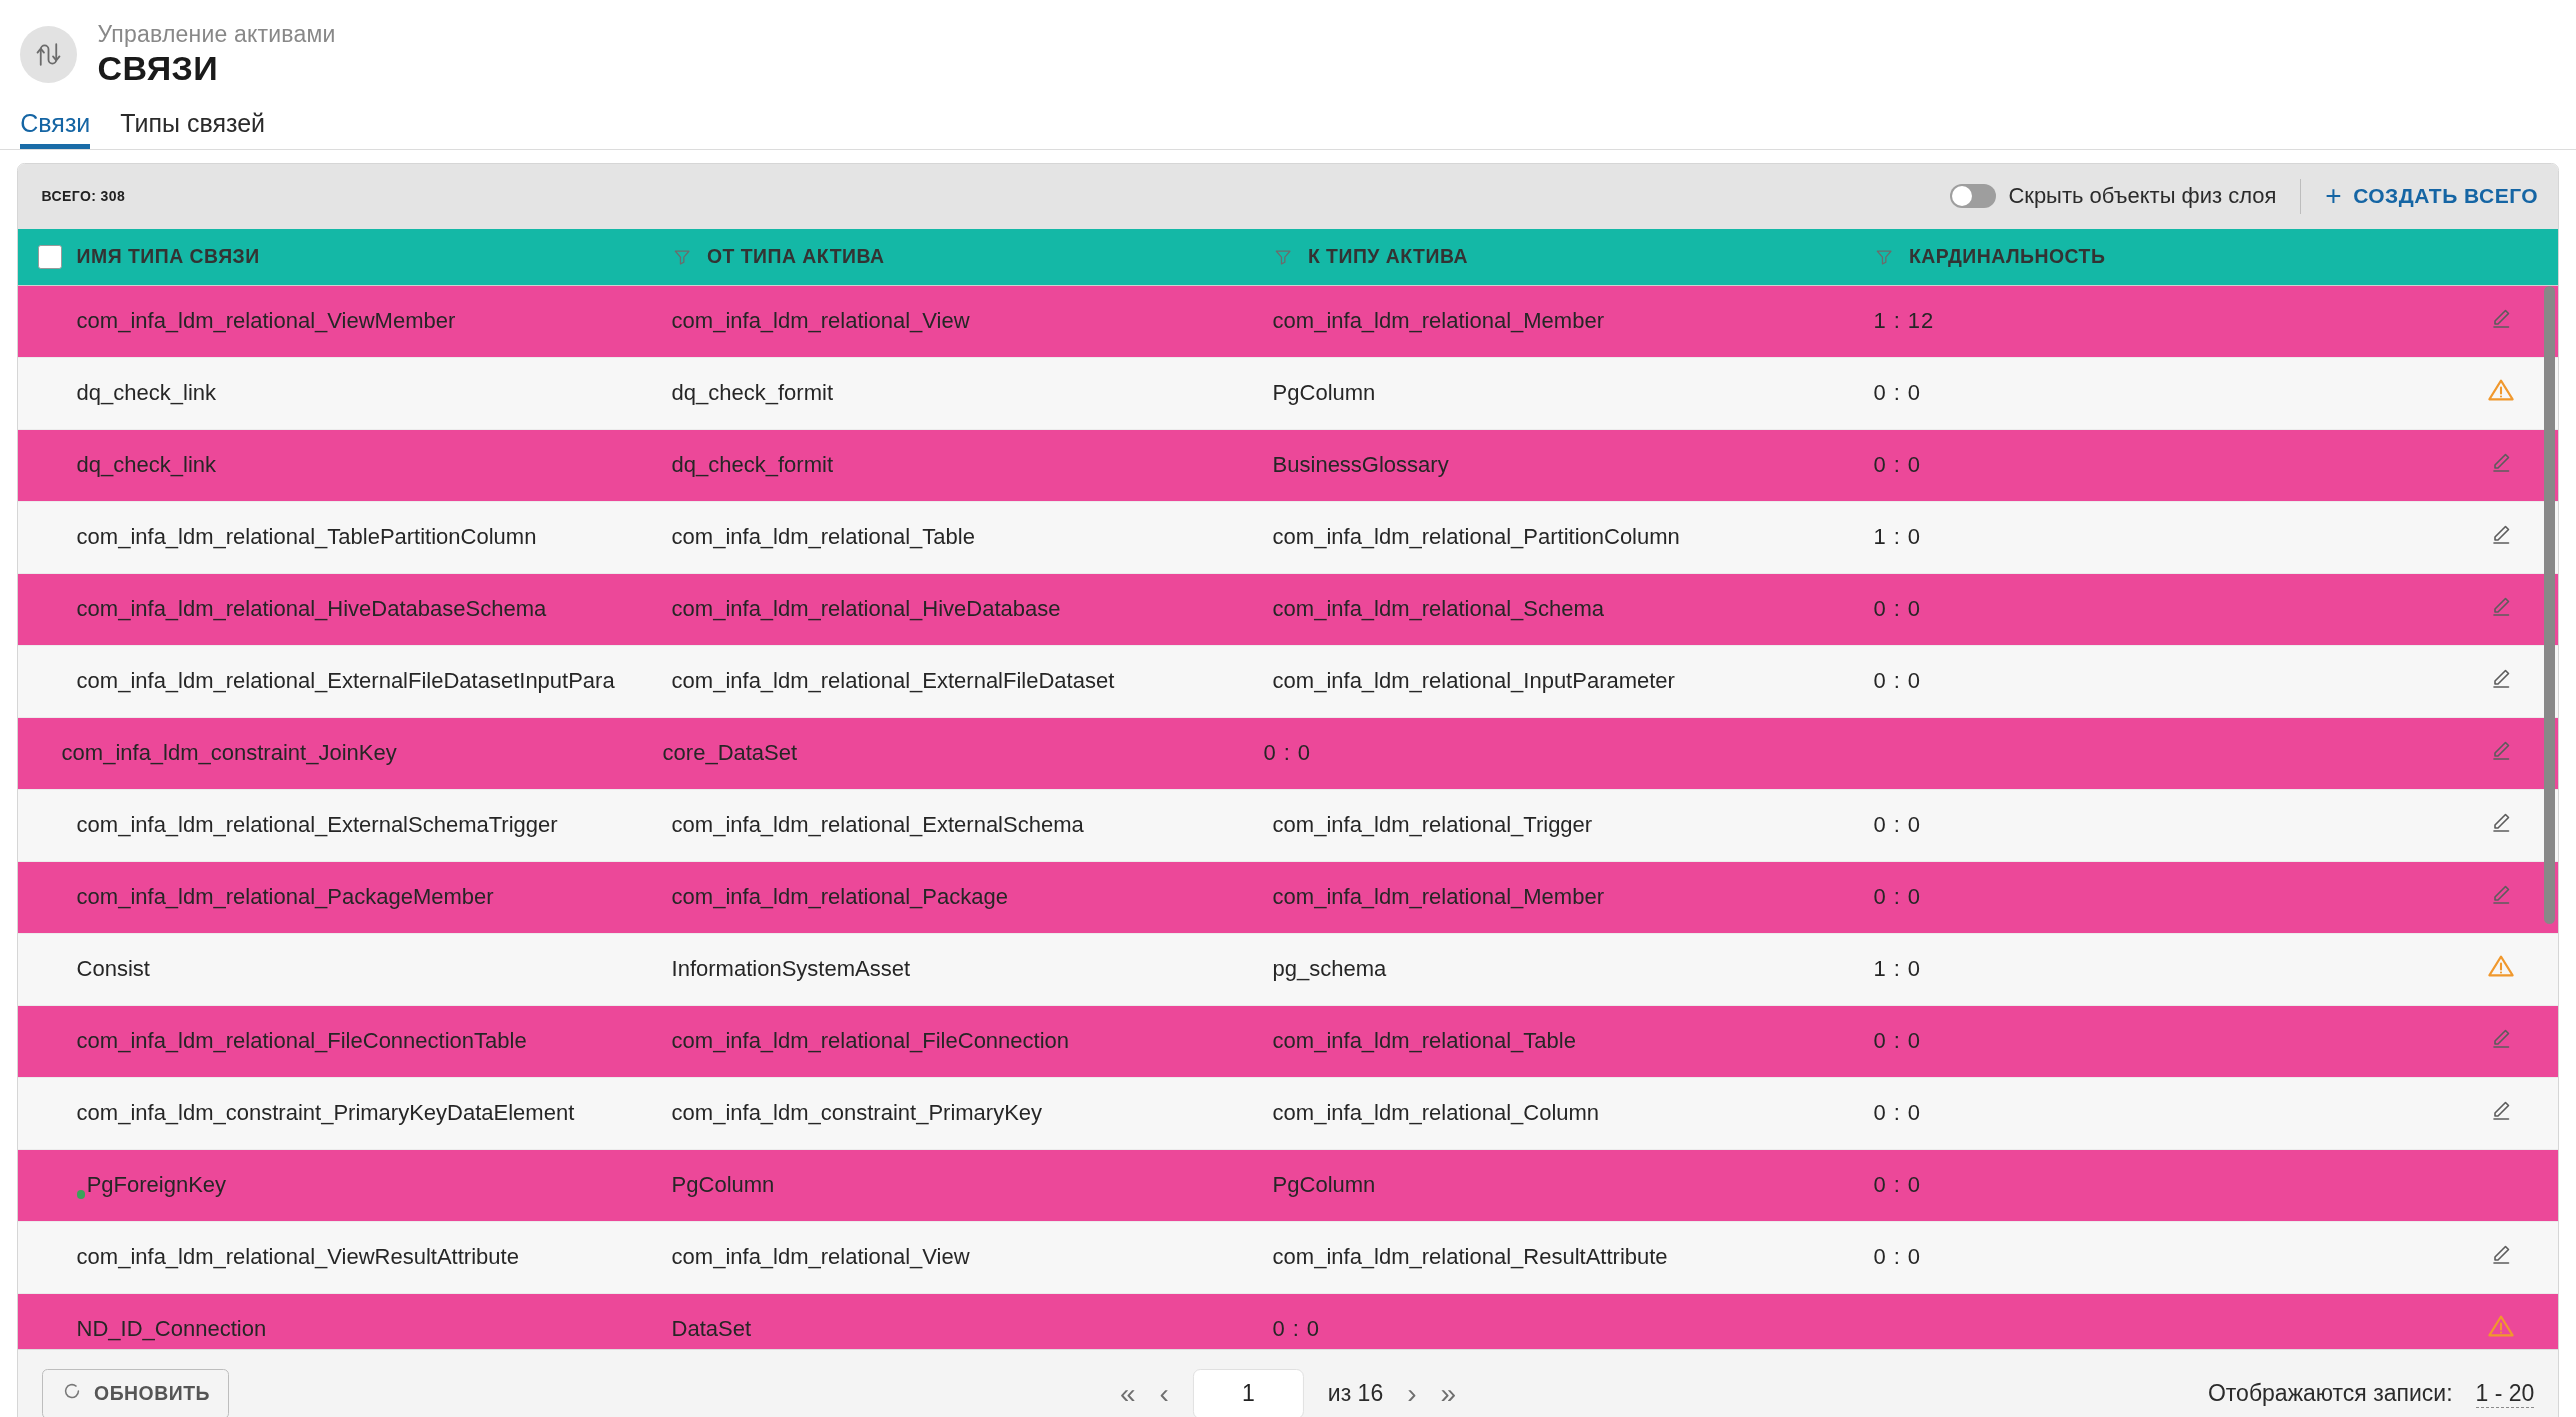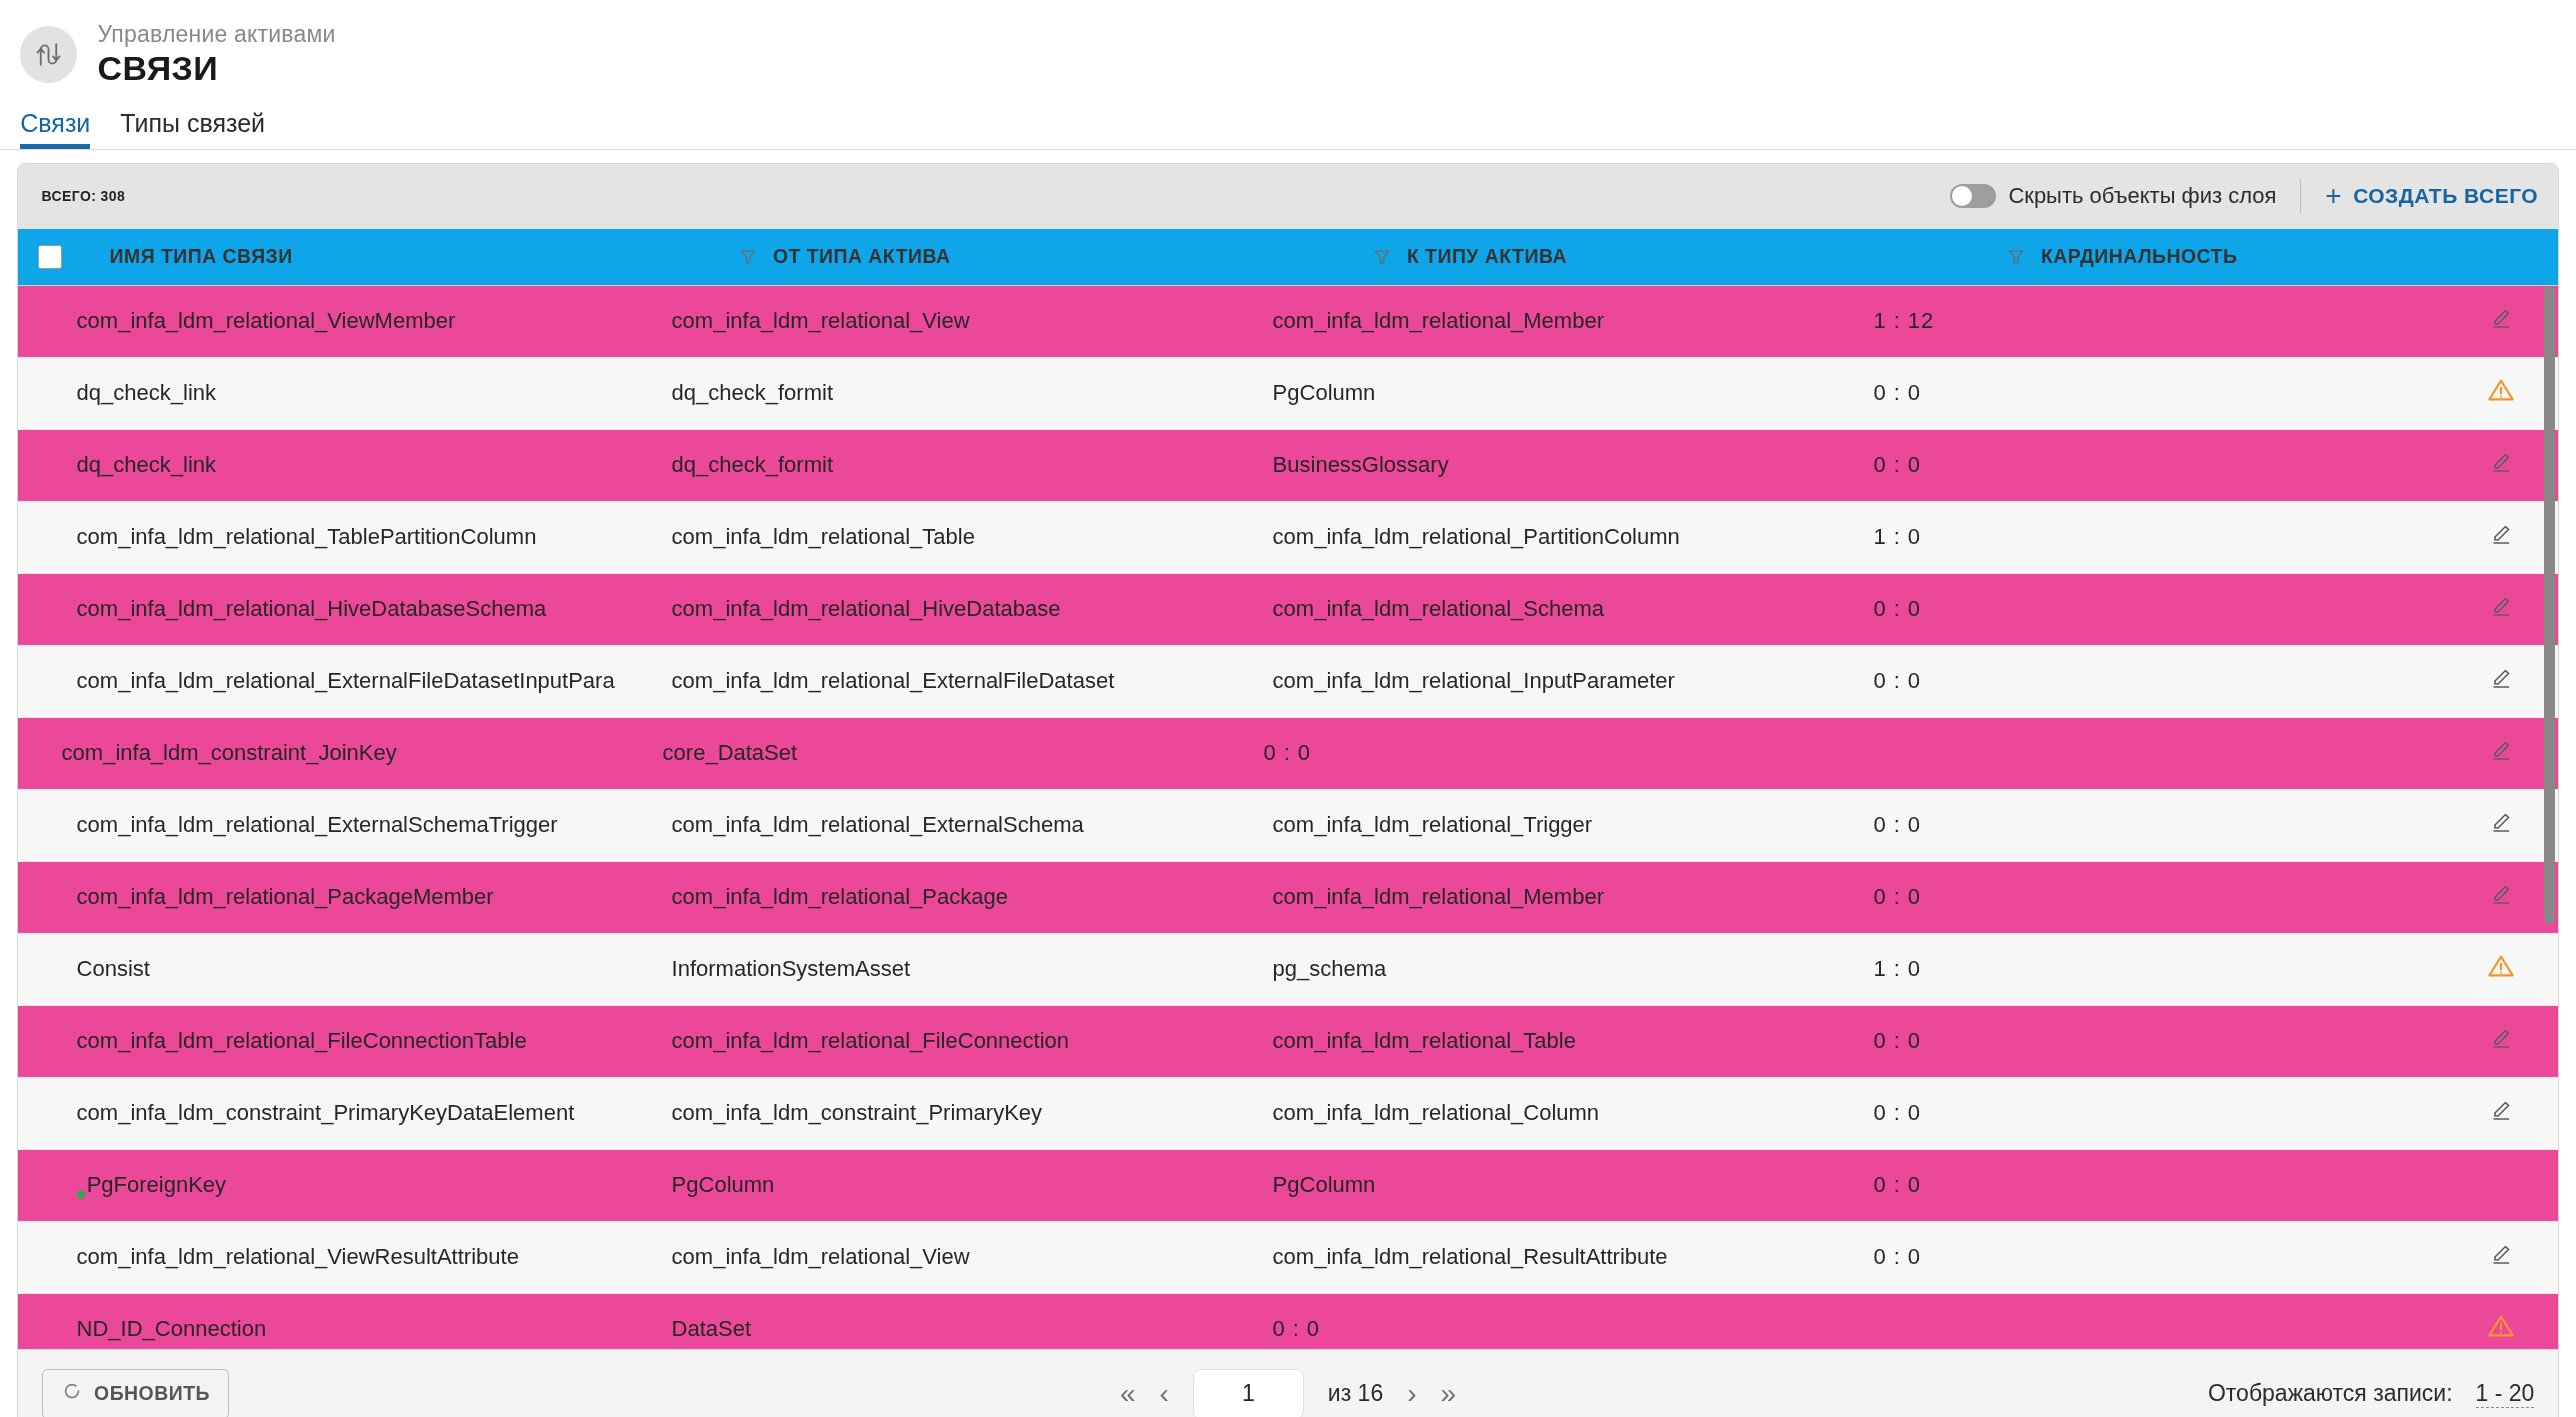--- a/index.html
+++ b/index.html
@@ -146,27 +146,26 @@
     font-weight: bold;
     letter-spacing: 0.5px;
     cursor: pointer;
     white-space: nowrap;
   }
   .plus-icon { font-size: 28px; font-weight: 400; line-height: 1; }
 
   
   .table-head {
     height: 57px;
-    background: #0ea5e9;
+    background: #14b8a6;
     border-bottom: 0.9px solid #d0d0d0;
     display: flex;
     align-items: center;
     flex: 0 0 auto;
     position: relative;
-    gap: 33px;
   }
   .th {
     display: flex;
     align-items: center;
     font-size: 19.4px;
     font-weight: bold;
     color: #333333;
     letter-spacing: 0.5px;
     white-space: nowrap;
   }

